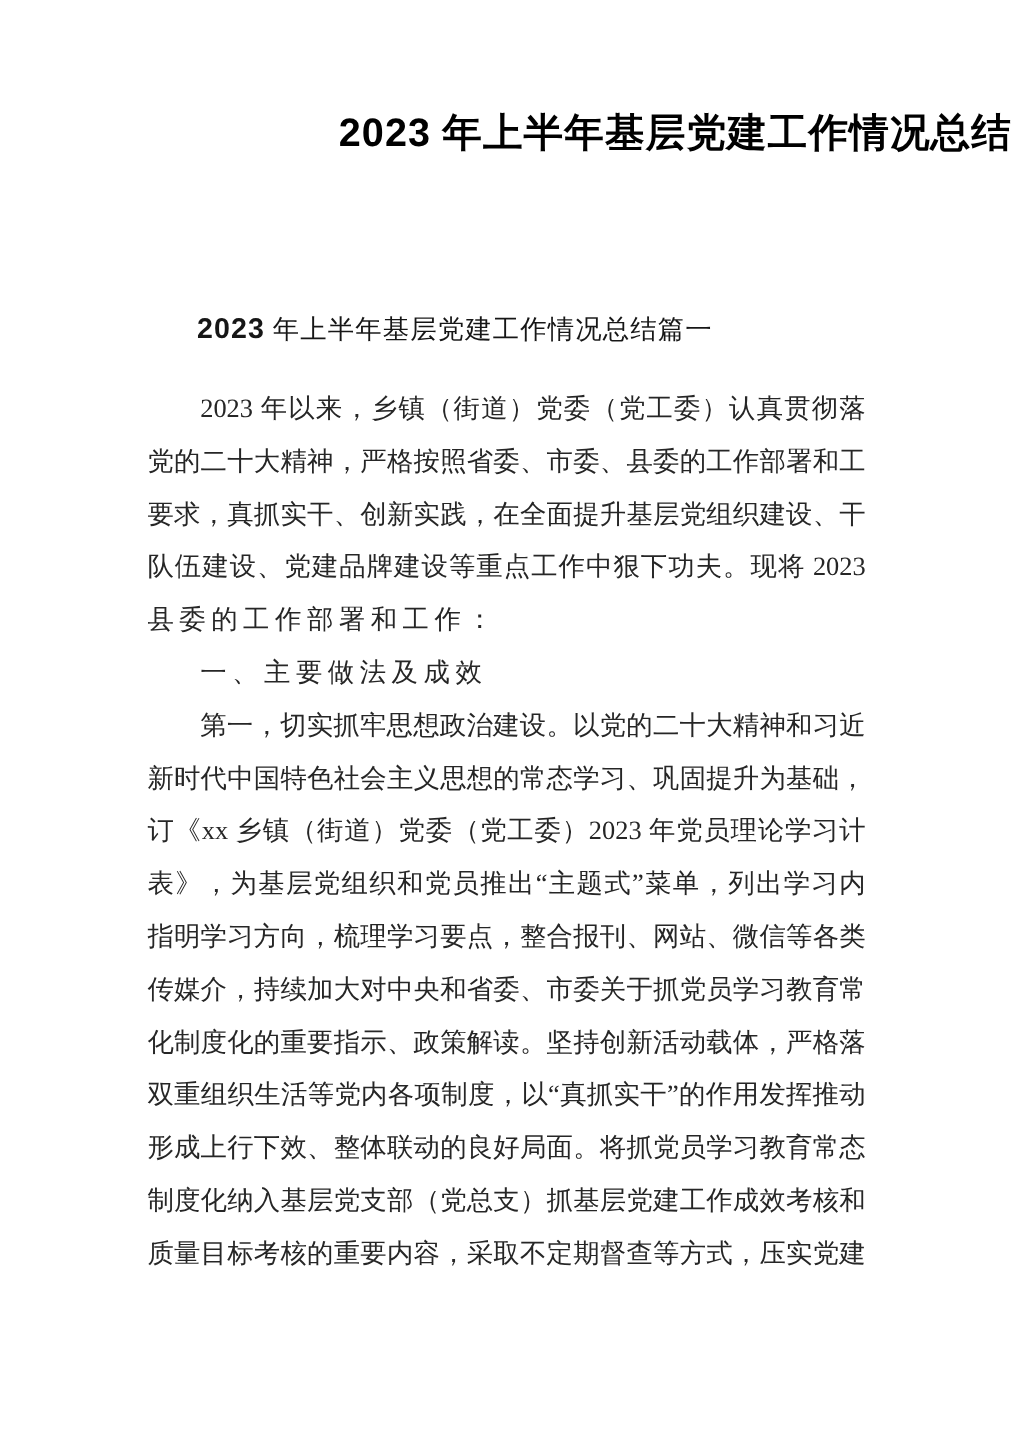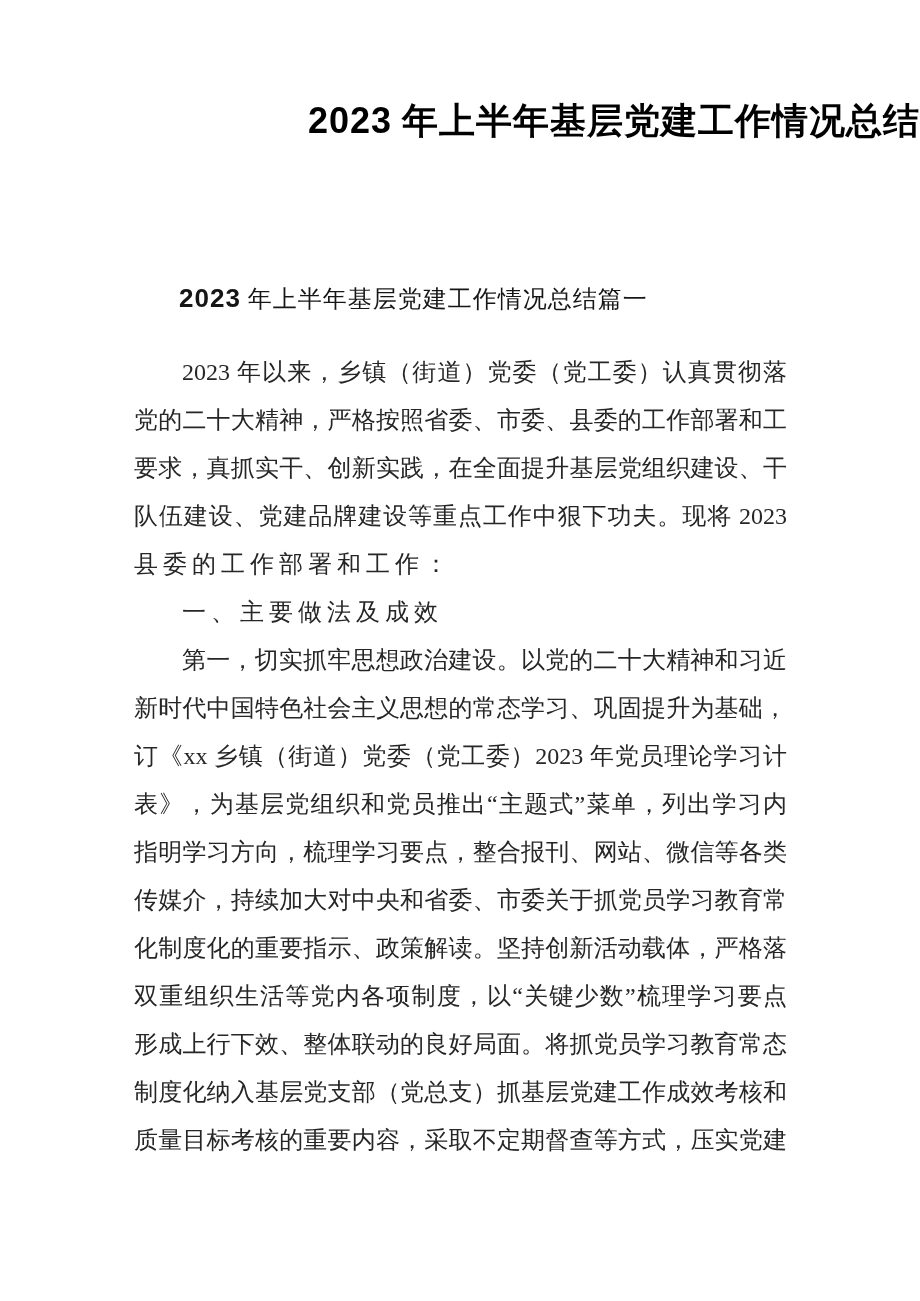--- a/index.html
+++ b/index.html
@@ -92,19 +92,19 @@
       <div class="body-line justify">队伍建设、党建品牌建设等重点工作中狠下功夫。现将 2023 年</div>
       <div class="body-line">县委的工作部署和工作：</div>
       <div class="body-line indent">一、主要做法及成效</div>
       <div class="body-line indent justify">第一，切实抓牢思想政治建设。以党的二十大精神和习近平</div>
       <div class="body-line justify">新时代中国特色社会主义思想的常态学习、巩固提升为基础，制</div>
       <div class="body-line justify">订《xx 乡镇（街道）党委（党工委）2023 年党员理论学习计划</div>
       <div class="body-line justify">表》，为基层党组织和党员推出“主题式”菜单，列出学习内容，</div>
       <div class="body-line justify">指明学习方向，梳理学习要点，整合报刊、网站、微信等各类宣</div>
       <div class="body-line justify">传媒介，持续加大对中央和省委、市委关于抓党员学习教育常态</div>
       <div class="body-line justify">化制度化的重要指示、政策解读。坚持创新活动载体，严格落实</div>
-      <div class="body-line justify">双重组织生活等党内各项制度，以“关键少数”梳理学习要点</div>
+      <div class="body-line justify">双重组织生活等党内各项制度，以“真抓实干”的作用发挥推动</div>
       <div class="body-line justify">形成上行下效、整体联动的良好局面。将抓党员学习教育常态化</div>
       <div class="body-line justify">制度化纳入基层党支部（党总支）抓基层党建工作成效考核和高</div>
       <div class="body-line justify">质量目标考核的重要内容，采取不定期督查等方式，压实党建工</div>
     </div>
 
 </div>
 
 </body></html>

